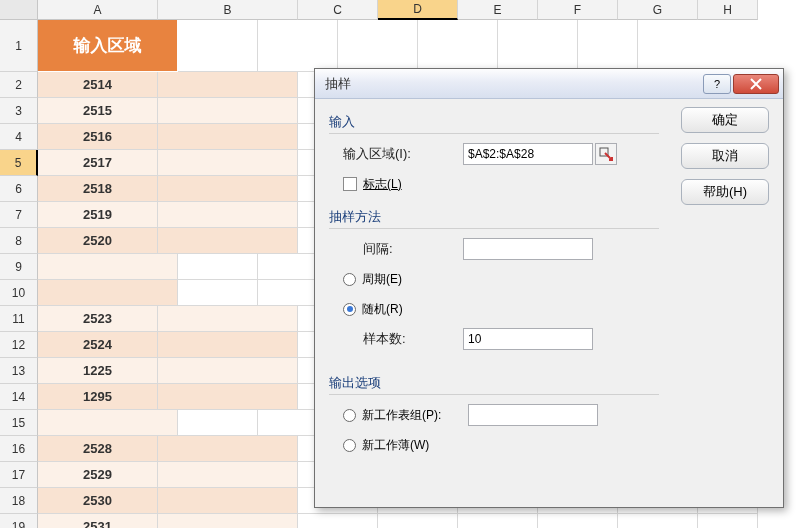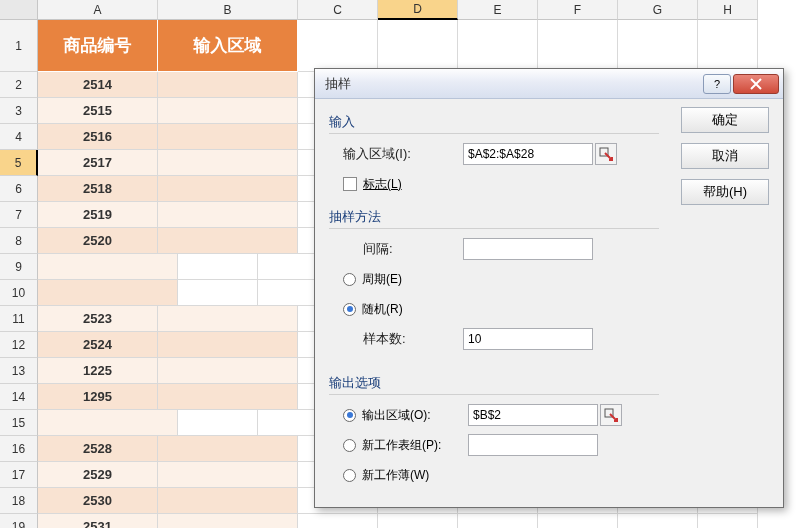--- a/index.html
+++ b/index.html
@@ -28,41 +28,40 @@
 .grp-line{height:1px;background:#d0d0d0;margin-bottom:8px}
 .f-row{display:flex;align-items:center;margin:6px 0 6px 14px;height:24px}
 .f-row .lbl{width:120px;font-size:13px;color:#222}
 .f-row input[type=text]{width:130px;height:22px;border:1px solid #abadb3;padding:0 4px;font-size:12px;background:#fff}
 .refbtn{width:22px;height:22px;border:1px solid #abadb3;margin-left:2px;background:#f3f3f3;display:flex;align-items:center;justify-content:center}
 .refbtn svg{width:14px;height:14px}
 .chk{width:14px;height:14px;border:1px solid #8a8a8a;background:#fff;margin-right:6px;display:inline-block}
 .rad{width:13px;height:13px;border:1px solid #6b6b6b;border-radius:50%;background:#fff;margin-right:6px;display:inline-flex;align-items:center;justify-content:center}
 .rad.on::after{content:"";width:6px;height:6px;border-radius:50%;background:#3a78d6}
 .sidebtns{position:absolute;top:8px;right:14px;width:88px}
-.sbtn{width:88px;height:26px;border:1px solid #aab2bd;background:linear-gradient(#fefefe,#e6e6e6);margin-bottom:10px;display:flex;align-items:center;justify-content:center;font-size:13px;border-radius:0}
+.sbtn{width:88px;height:26px;border:1px solid #aab2bd;background:linear-gradient(#fefefe,#e6e6e6);margin-bottom:10px;display:flex;align-items:center;justify-content:center;font-size:13px;border-radius:6px}
 .under{text-decoration:underline}
 </style>
 </head>
 <body>
 
 <div class="sheet">
   <div class="col-headers">
     <div class="corner"></div>
   <div class="col-h" style="width: 120px;">A</div>
       <div class="col-h" style="width: 140px;">B</div>
       <div class="col-h" style="width: 80px;">C</div>
       <div class="col-h sel" style="width: 80px;">D</div>
       <div class="col-h" style="width: 80px;">E</div>
       <div class="col-h" style="width: 80px;">F</div>
       <div class="col-h" style="width: 80px;">G</div>
       <div class="col-h" style="width: 60px;">H</div>
     </div>
   <div class="row" style="height:52px">
     <div class="row-h" style="height:52px">1</div>
-    <div class="cell hdr-cell" style="width:120px">商品编号</div>
     <div class="cell hdr-cell" style="width:140px">输入区域</div>
     <div class="cell" style="width:80px"></div>
     <div class="cell" style="width:80px"></div>
     <div class="cell" style="width:80px"></div>
     <div class="cell" style="width:80px"></div>
     <div class="cell" style="width:80px"></div>
     <div class="cell" style="width:60px"></div>
   </div>
   <div id="data-rows">
       <div class="row">
@@ -317,32 +316,20 @@
         <span>随机(R)</span>
       </div>
       <div class="f-row" style="margin-left:34px">
         <div class="lbl" style="width:100px">样本数:</div>
         <input type="text" value="10" style="">
       </div>
 
       <div class="grp-label" style="margin-top:23px">输出选项</div>
       <div class="grp-line"></div>
       <div class="f-row">
-        <span class="rad on"></span>
-        <span style="width:106px">输出区域(O):</span>
-        <input type="text" value="$B$2" style="">
-        <div class="refbtn">
-          <svg viewBox="0 0 14 14">
-              <rect x="1" y="1" width="8" height="8" fill="none" stroke="#555"></rect>
-              <path d="M6 6 L13 13" stroke="#c33" stroke-width="2"></path>
-              <path d="M10 13 L13 13 L13 10" fill="none" stroke="#c33" stroke-width="2"></path>
-            </svg>
-        </div>
-      </div>
-      <div class="f-row">
         <span class="rad"></span>
         <span style="width:106px">新工作表组(P):</span>
         <input type="text" style="">
       </div>
       <div class="f-row">
         <span class="rad"></span>
         <span>新工作薄(W)</span>
       </div>
     </div>
 

